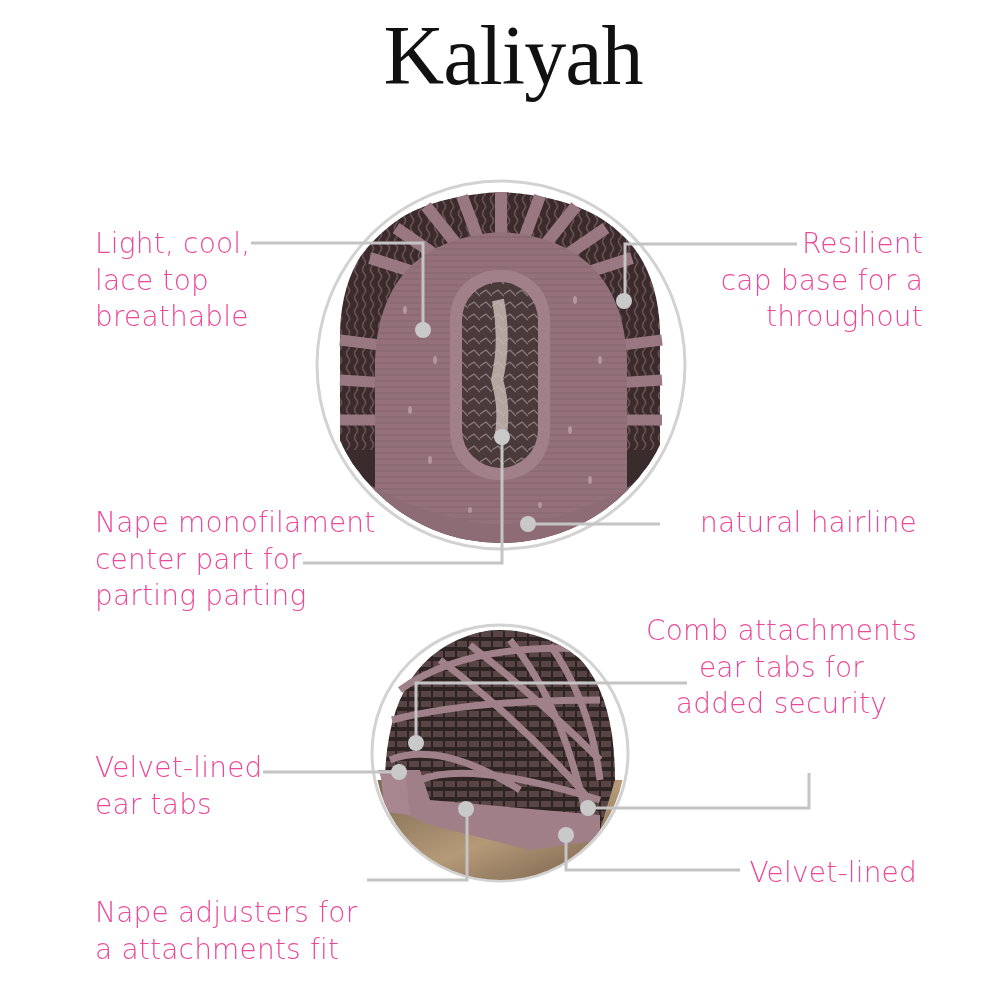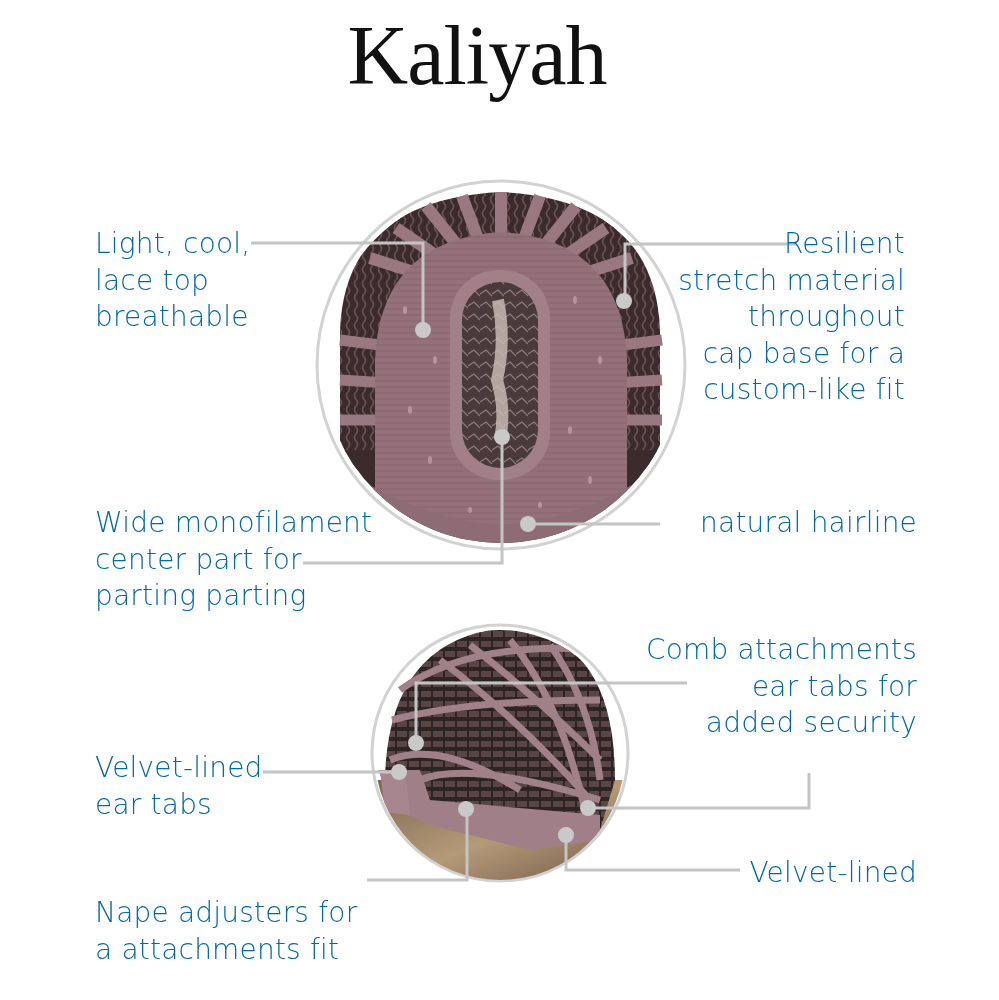--- a/index.html
+++ b/index.html
@@ -1,18 +1,18 @@
 <!DOCTYPE html>
 <html><head>
 <meta charset="utf-8">
 <style>
   html, body { margin:0; padding:0; background:#ffffff; }
   body { width:999px; height:1000px; position:relative; overflow:hidden; font-family:"DejaVu Sans", sans-serif; color:#1a1a1a; }
-  .title { position:absolute; left:0; width:954px; top:6px; text-align:center; font-family:"Liberation Serif", "DejaVu Serif", serif; font-size:84px; line-height:100px; color:#111; letter-spacing:-1px; }
-  .label { position:absolute; font-family:"DejaVu Sans", sans-serif; font-size:28px; line-height:36.5px; color:#0369a1; font-weight:300; white-space:nowrap; letter-spacing:0.2px; }
+  .title { position:absolute; left:0; width:954px; top:6px; text-align:center; font-family:"Liberation Serif", "DejaVu Serif", serif; font-size:84px; line-height:100px; color:#111; letter-spacing:-1px;padding-left:36px; }
+  .label { position:absolute; font-family:"DejaVu Sans", sans-serif; font-size:28px; line-height:36.5px; color:#ec4899; font-weight:300; white-space:nowrap; letter-spacing:0.2px; }
   .label div { display:block; }
   .right { text-align:right; }
   svg.overlay { position:absolute; left:0; top:0; }
 </style>
 </head>
 <body>
 
 <div class="title">Kaliyah</div>
 
 <svg class="overlay" width="999" height="1000" viewBox="0 0 999 1000">
@@ -155,39 +155,37 @@
     <circle cx="566" cy="835" r="8"></circle>
   </g>
 </svg>
 
 <div class="label" style="left:95px; top:226px;">
   <div>Light, cool,</div>
   <div>lace top</div>
   <div>breathable</div>
 </div>
 
-<div class="label right" style="right:94px; top:226px;">
+<div class="label right" style="right:76px; top:226px;">
   <div>Resilient</div>
-  <div>stretch material</div>
+  <div>cap base for a</div>
   <div>throughout</div>
-  <div>cap base for a</div>
-  <div>custom-like fit</div>
 </div>
 
 <div class="label" style="left:95px; top:505px;">
-  <div>Wide monofilament</div>
+  <div>Nape monofilament</div>
   <div>center part for</div>
   <div>parting parting</div>
 </div>
 
 <div class="label right" style="right:82px; top:505px;">
   <div>natural hairline</div>
 </div>
 
-<div class="label right" style="right:82px; top:632px;">
+<div class="label right" style="right:82px; top:613px;text-align:center;">
   <div>Comb attachments</div>
   <div>ear tabs for</div>
   <div>added security</div>
 </div>
 
 <div class="label" style="left:95px; top:750px;">
   <div>Velvet-lined</div>
   <div>ear tabs</div>
 </div>
 

